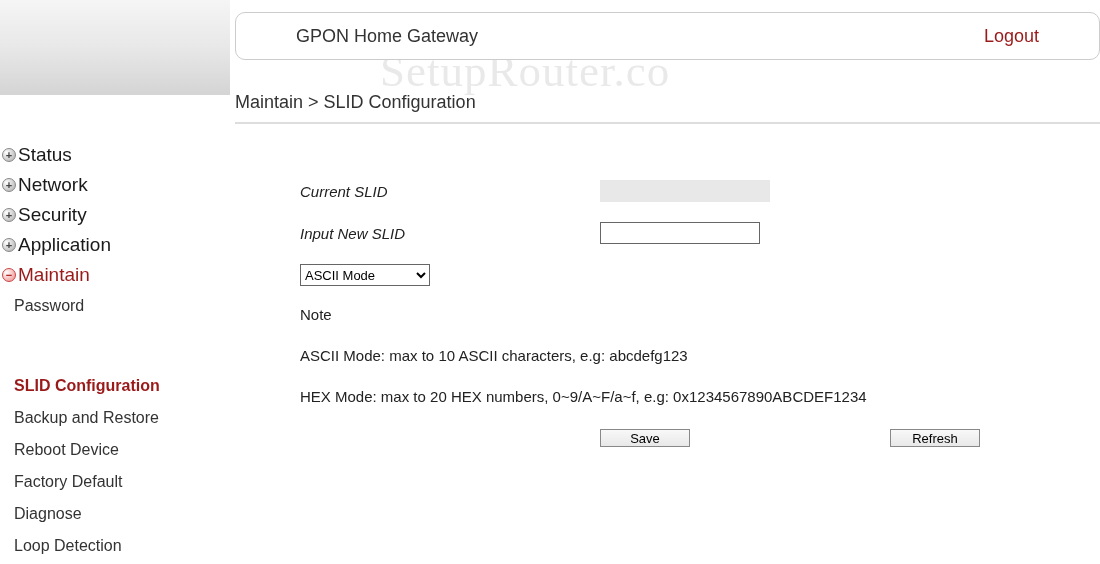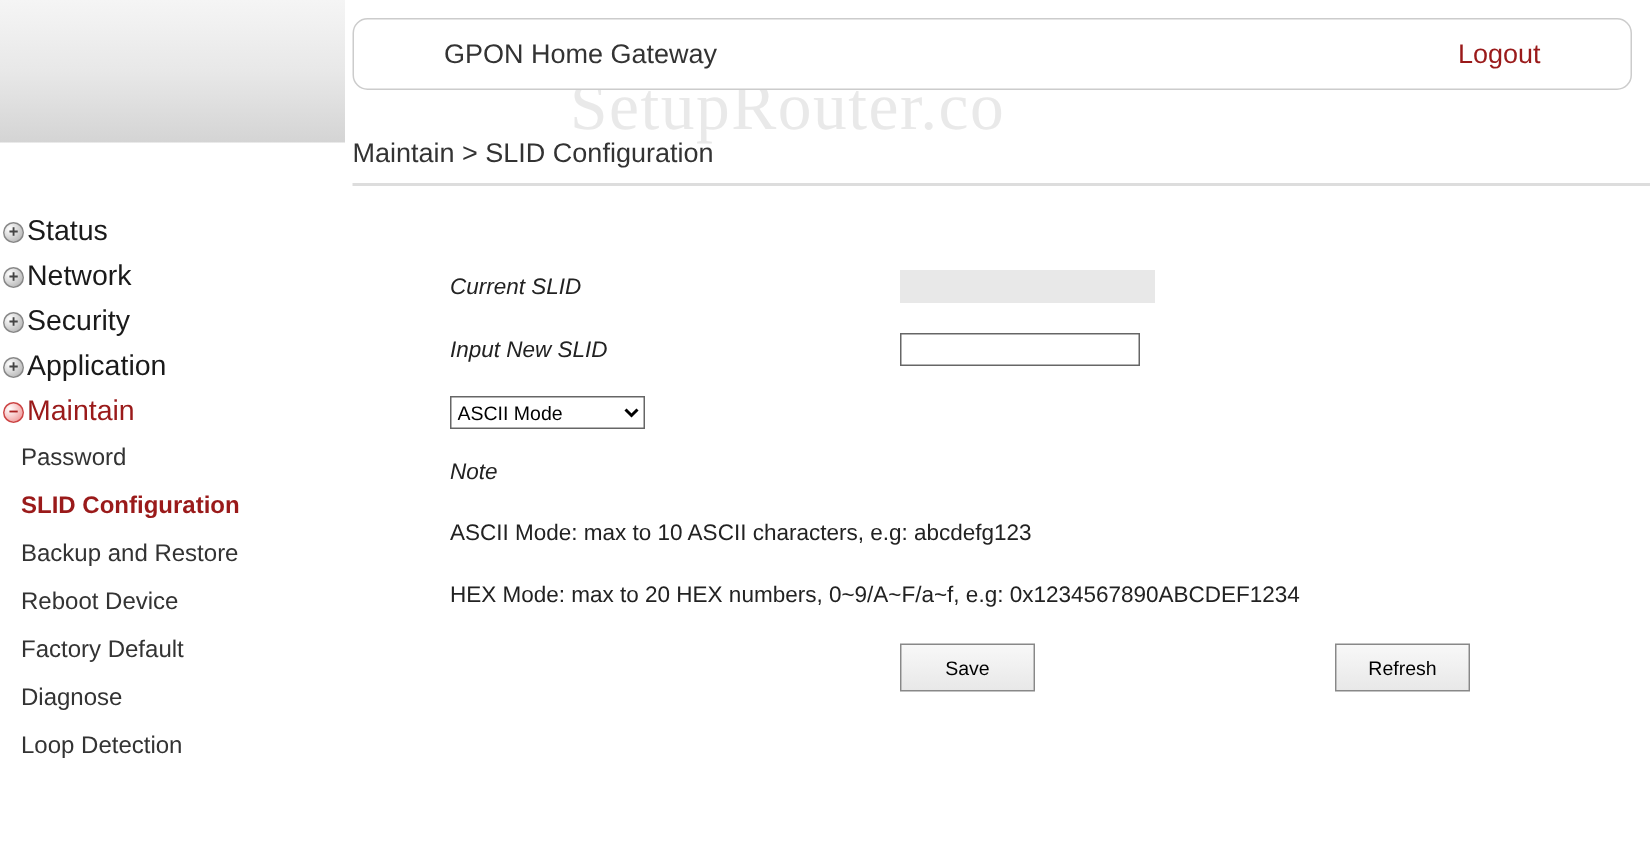--- a/index.html
+++ b/index.html
@@ -24,21 +24,21 @@
       font-weight: 300;
       letter-spacing: 1px;
       z-index: 0;
       pointer-events: none;
       font-family: Liberation Serif, serif;
     }
     .header-bar {
       position: absolute;
       top: 12px;
       left: 235px;
-      right: 12px;
+      right: 0;
       height: 48px;
       background: #fff;
       border: 1px solid #ccc;
       border-radius: 10px;
       display: flex;
       align-items: center;
       justify-content: space-between;
       padding: 0 60px;
       z-index: 2;
     }
@@ -118,20 +118,21 @@
     }
     .sub-item {
       padding: 7px 0 7px 14px;
       font-size: 16px;
       color: #333;
       cursor: pointer;
     }
     .sub-item.active {
       color: #9a1a1a;
       font-weight: bold;
+      margin-top: 48px;
     }
     .content {
       position: absolute;
       top: 180px;
       left: 300px;
       right: 40px;
       z-index: 2;
     }
     .form-row {
       display: flex;
@@ -160,36 +161,35 @@
       width: 130px;
       height: 22px;
       border: 1px solid #666;
       font-size: 13px;
       background: #fff;
     }
     .note-label {
       font-size: 15px;
       color: #222;
       margin-bottom: 24px;
-      font-style: italic;
     }
     .note-text {
       font-size: 15px;
       color: #222;
       margin-bottom: 24px;
     }
     .button-row {
       margin-top: 10px;
       display: flex;
       gap: 200px;
       padding-left: 300px;
     }
     .action-btn {
       width: 90px;
-      height: 32px;
+      height: 18px;
       background: linear-gradient(#f8f8f8, #e8e8e8);
       border: 1px solid #888;
       font-size: 13px;
       cursor: pointer;
     }
   </style>
 </head>
 <body>
 
 <div class="watermark">SetupRouter.co</div>

